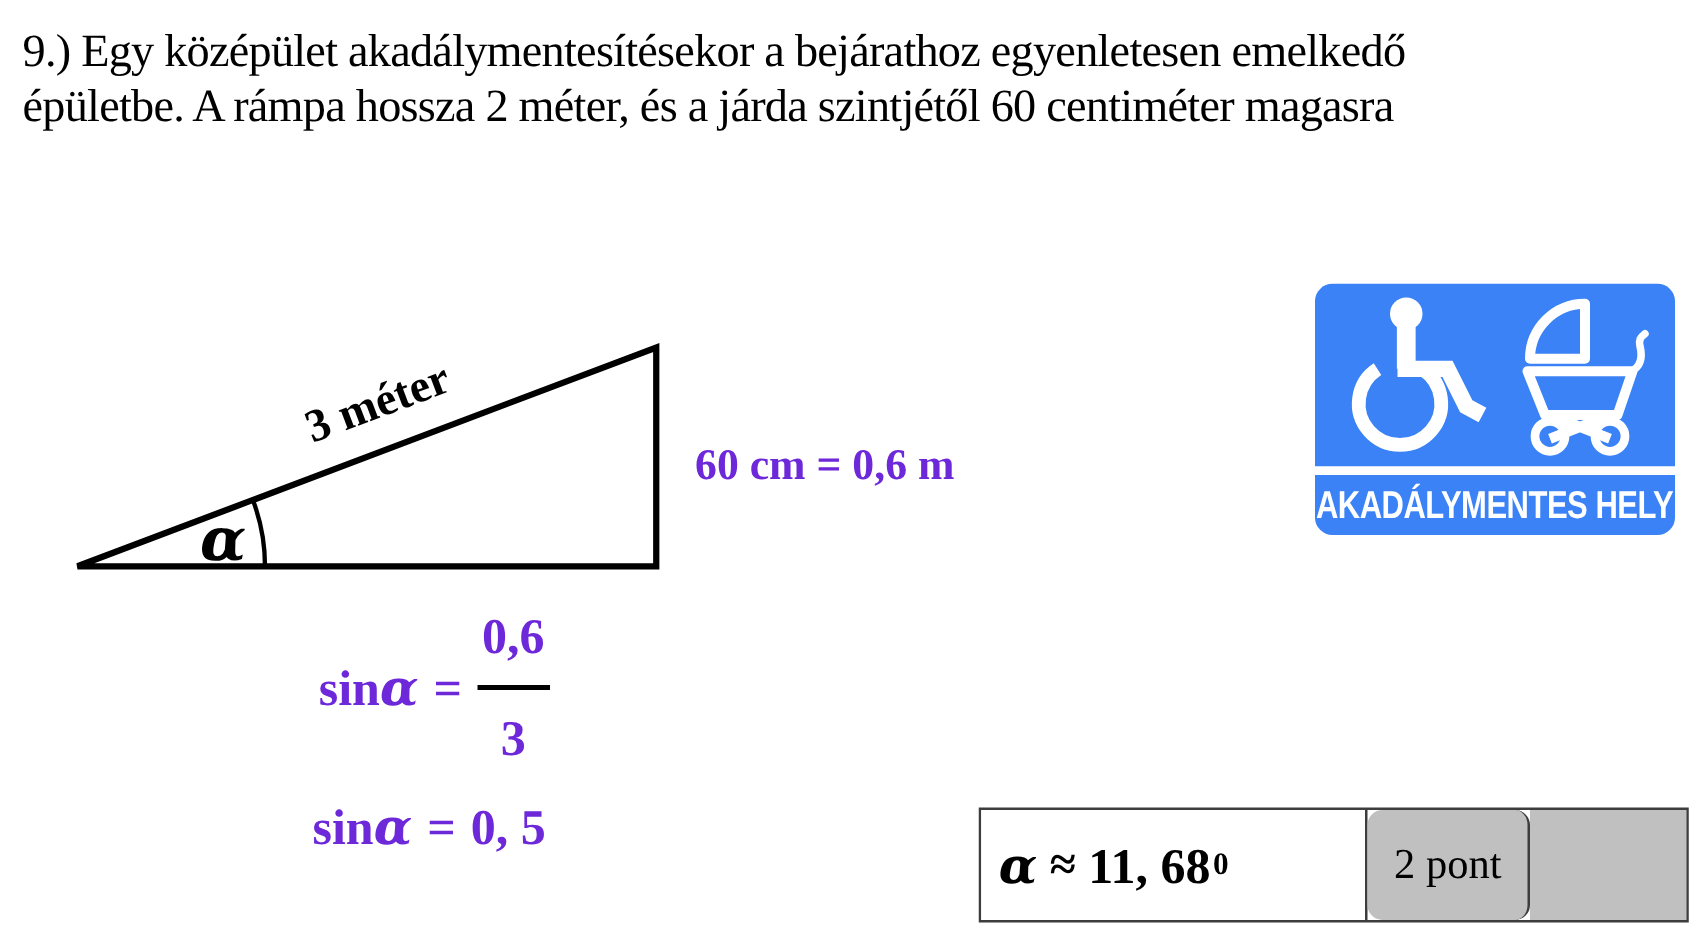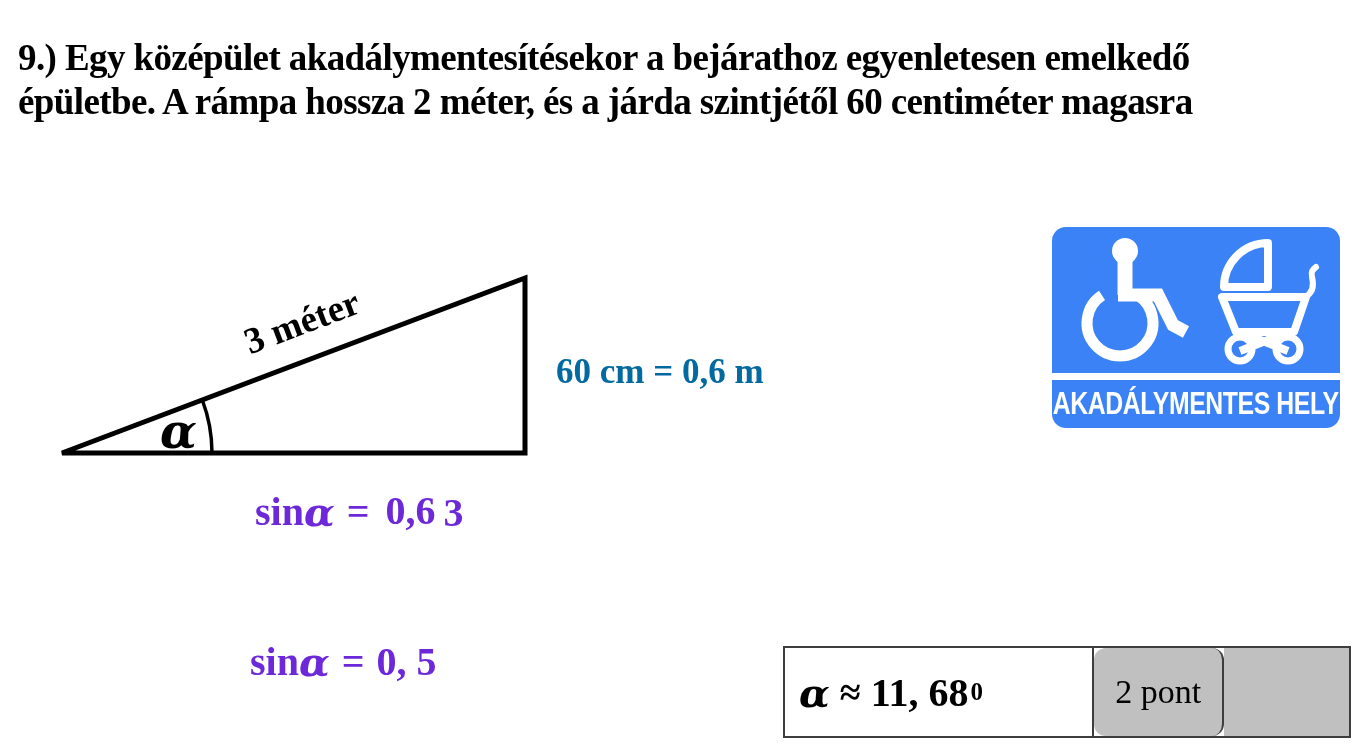--- a/index.html
+++ b/index.html
@@ -1,53 +1,53 @@
 <!DOCTYPE html>
 <html><head>
 <meta charset="utf-8">
 <style>
   html,body{margin:0;padding:0;}
   body{width:1359px;height:752px;background:#ffffff;overflow:hidden;
        font-family:"Liberation Serif", serif;}
   .page{position:relative;width:1359px;height:752px;background:#ffffff;}
 
   
-  .problem{position:absolute;left:18px;top:36px;width:1335px;
-           font-weight:bold;font-size:37px;line-height:43.5px;color:#000;}
+  .problem{position:absolute;left:18px;top:20px;width:1335px;
+           font-weight:normal;font-size:37px;line-height:43.5px;color:#000;}
   .problem-line{white-space:pre;letter-spacing:-0.6px;}
 
   
   .triangle-svg{position:absolute;left:55px;top:268px;}
   .tri-label{font-family:"Liberation Serif", serif;font-weight:bold;}
   .alpha-label{font-family:"DejaVu Serif", serif;font-style:italic;font-weight:bold;}
 
   
   .height-label{position:absolute;left:556px;top:352px;font-weight:bold;
-                font-size:35px;color:#0369a1;white-space:pre;}
+                font-size:35px;color:#6d28d9;white-space:pre;}
 
   
   .sign{position:absolute;left:1052px;top:227px;width:288px;height:201px;
         border-radius:14px;overflow:hidden;}
   .sign-icon{position:absolute;}
   .sign-divider{position:absolute;left:0;top:146px;width:100%;height:7px;background:#ffffff;}
   .sign-label-wrap{position:absolute;left:0;top:153px;width:100%;height:48px;
                    display:flex;align-items:center;justify-content:center;}
   .sign-label{font-family:"Liberation Sans", sans-serif;font-weight:bold;
               font-size:31px;color:#ffffff;white-space:nowrap;
               transform:scaleX(0.8);letter-spacing:-0.5px;}
 
   
   .formula{position:absolute;display:flex;align-items:center;
            font-weight:bold;color:#6d28d9;}
   .formula-1{left:255px;top:488px;font-size:40px;}
   .formula-2{left:250px;top:638px;font-size:40px;}
   .func{font-weight:bold;}
   .mvar{font-family:"DejaVu Serif", serif;font-style:italic;font-weight:bold;}
   .eq{margin:0 12px;font-weight:bold;}
-  .frac{display:inline-flex;flex-direction:row;align-items:center;line-height:1.05;}
+  .frac{display:inline-flex;flex-direction:column;align-items:center;line-height:1.05;gap:16px;}
   .frac .num{padding:0 4px 2px 4px;}
   .frac .den{padding:2px 4px 0 4px;}
   .frac-bar{width:100%;height:0;border-top:4px solid #000;}
 
   
   .answer-table{position:absolute;left:783px;top:646px;width:568px;height:92px;
                 display:flex;box-sizing:border-box;border:2px solid #3d3d3d;}
   .cell{box-sizing:border-box;height:100%;display:flex;align-items:center;}
   .cell-result{width:310px;background:#ffffff;padding-left:14px;font-size:40px;
                font-weight:bold;border-right:2px solid #3d3d3d;}

